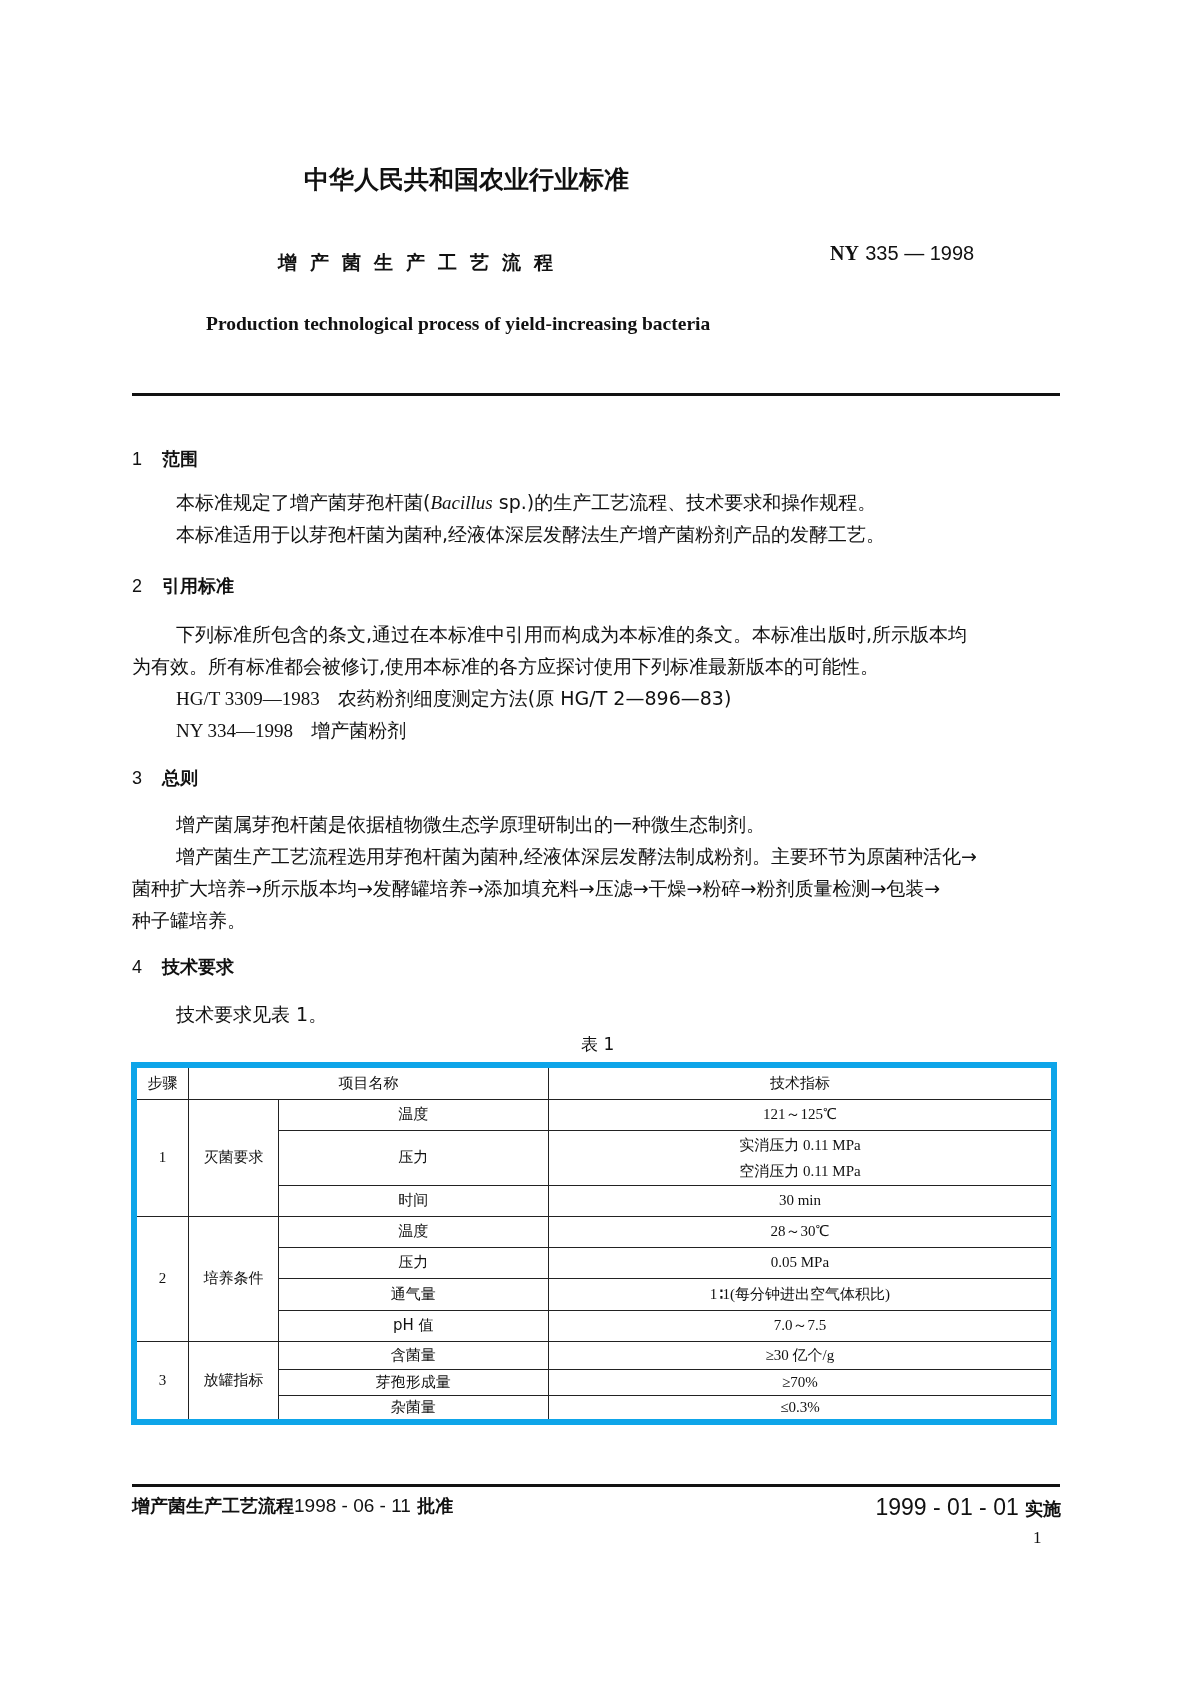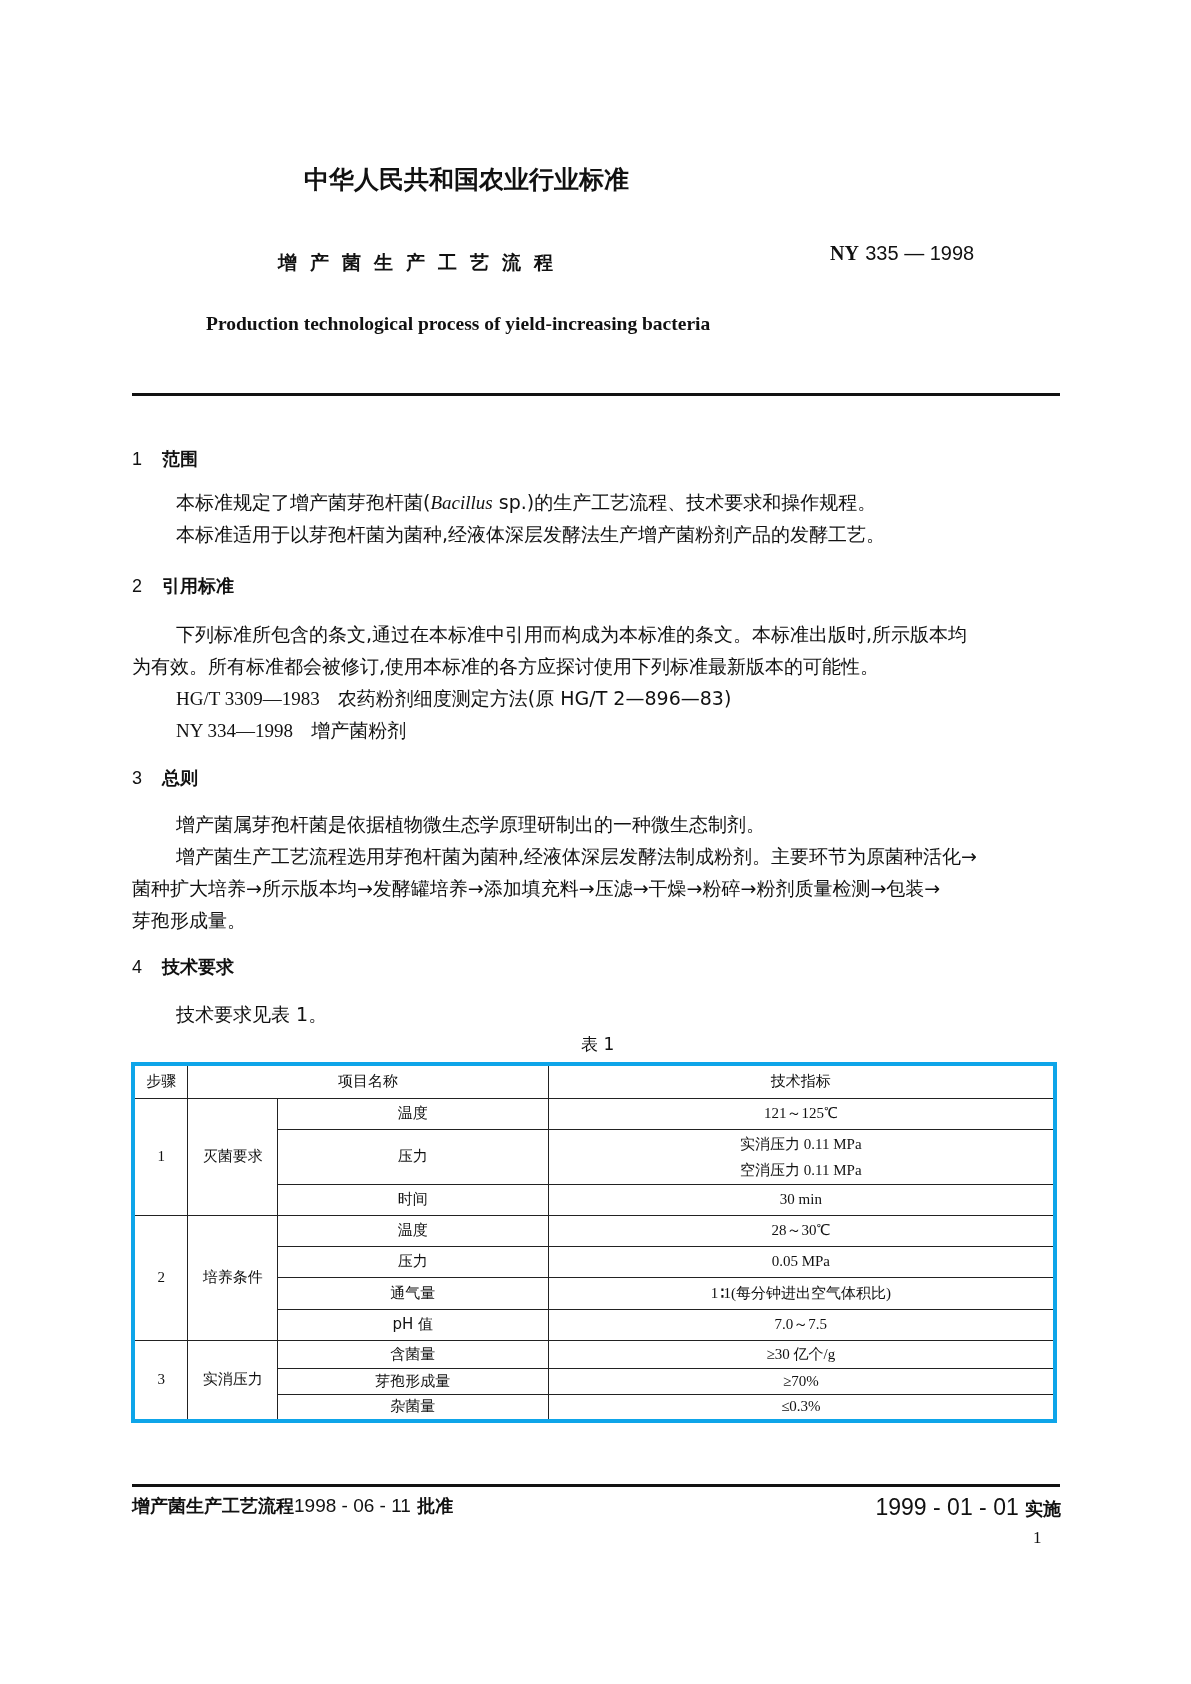--- a/index.html
+++ b/index.html
@@ -15,21 +15,21 @@
     .section-h { font-family: "DejaVu Sans", sans-serif; font-weight: bold; font-size: 18px; }
     .section-h .num { font-family: "Liberation Sans", sans-serif; font-weight: normal; display: inline-block; width: 30px; }
     .para { font-family: "DejaVu Sans", sans-serif; font-size: 19px; line-height: 32px; }
     .para i { font-family: "Liberation Serif", serif; }
     .ref { font-family: Liberation Serif, serif; }
     .indent { left: 176px; }
     .left0 { left: 132px; }
     .caption { left: 581px; top: 1033px; font-family: "DejaVu Sans", sans-serif; font-size: 17px; }
     table.req { position: absolute; left: 131px; top: 1062px; width: 926px; border-collapse: collapse; font-family: "DejaVu Sans", sans-serif; font-size: 15px; }
     table.req td, table.req th { border: 1px solid #222; text-align: center; padding: 0; font-weight: normal; }
-    table.req { border: 4px solid #0ea5e9; }
+    table.req { border: 6px solid #0ea5e9; }
     table.req .num-cell { font-family: "Liberation Serif", serif; }
     table.req .val { font-family: "Liberation Serif", serif; }
     .footer-rule { left: 132px; top: 1484px; width: 928px; height: 3px; background: #111; }
     .footer-left { left: 132px; top: 1494px; font-family: "DejaVu Sans", sans-serif; font-weight: bold; font-size: 18px; }
     .footer-left .d { font-family: "Liberation Sans", sans-serif; font-weight: normal; font-size: 19px; }
     .footer-right { right: 130px; top: 1494px; font-family: "DejaVu Sans", sans-serif; font-weight: bold; font-size: 18px; }
     .footer-right .d { font-family: "Liberation Sans", sans-serif; font-weight: normal; font-size: 23px; }
     .page-num { left: 1033px; top: 1528px; font-family: "Liberation Serif", serif; font-size: 17px; }
   </style>
 </head>
@@ -63,21 +63,21 @@
 <div class="abs para indent" style="top:714px;">
   <span class="ref">NY 334—1998</span>&nbsp;&nbsp;&nbsp;<span>增产菌粉剂</span>
 </div>
 
 <div class="abs section-h left0" style="top:766px;">
   <span class="num">3</span><span>总则</span>
 </div>
 <div class="abs para indent" style="top:808px;">增产菌属芽孢杆菌是依据植物微生态学原理研制出的一种微生态制剂。</div>
 <div class="abs para indent" style="top:840px;">增产菌生产工艺流程选用芽孢杆菌为菌种,经液体深层发酵法制成粉剂。主要环节为原菌种活化→</div>
 <div class="abs para left0" style="top:872px;">菌种扩大培养→所示版本均→发酵罐培养→添加填充料→压滤→干燥→粉碎→粉剂质量检测→包装→</div>
-<div class="abs para left0" style="top:904px;">芽孢形成量。</div>
+<div class="abs para left0" style="top:904px;">种子罐培养。</div>
 
 <div class="abs section-h left0" style="top:955px;">
   <span class="num">4</span><span>技术要求</span>
 </div>
 <div class="abs para indent" style="top:998px;">技术要求见表 1。</div>
 <div class="abs caption">表 1</div>
 
 <table class="req">
   <colgroup>
     <col style="width:55px">
@@ -124,21 +124,21 @@
     <td>通气量</td>
     <td class="val">1∶1(每分钟进出空气体积比)</td>
   </tr>
   <tr style="height:31px;">
     <td>pH 值</td>
     <td class="val">7.0～7.5</td>
   </tr>
 
   <tr style="height:28px;">
     <td rowspan="3" class="num-cell">3</td>
-    <td rowspan="3">实消压力</td>
+    <td rowspan="3">放罐指标</td>
     <td>含菌量</td>
     <td class="val">≥30 亿个/g</td>
   </tr>
   <tr style="height:26px;">
     <td>芽孢形成量</td>
     <td class="val">≥70%</td>
   </tr>
   <tr style="height:27px;">
     <td>杂菌量</td>
     <td class="val">≤0.3%</td>

